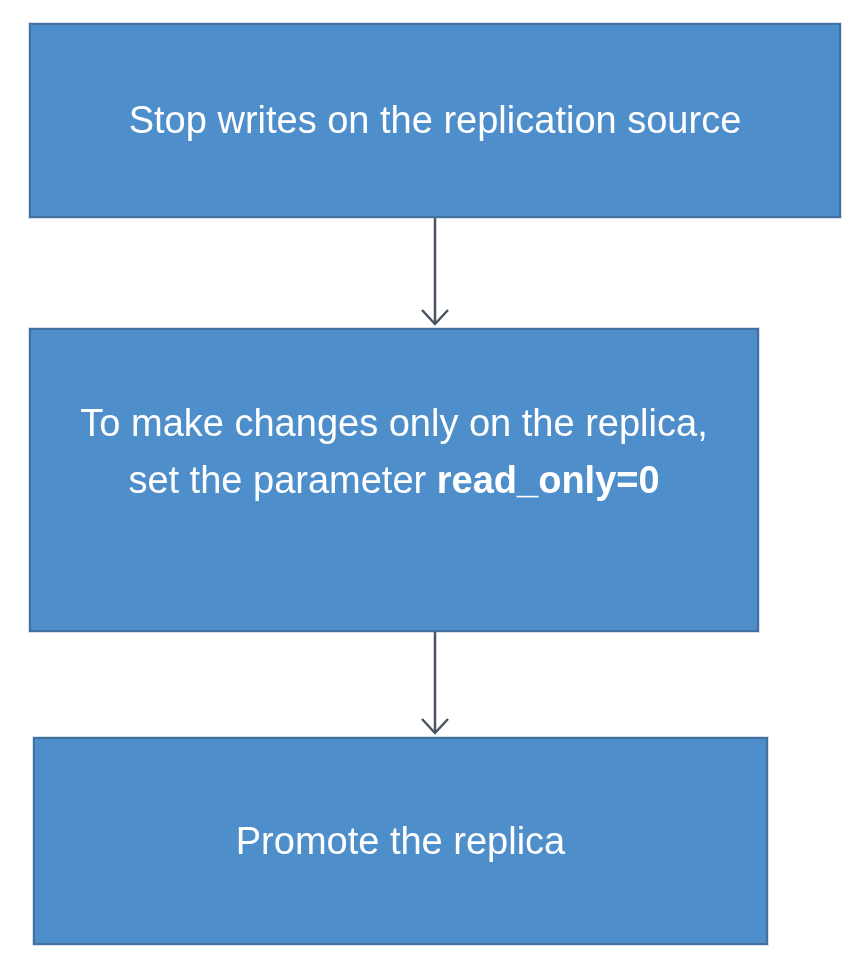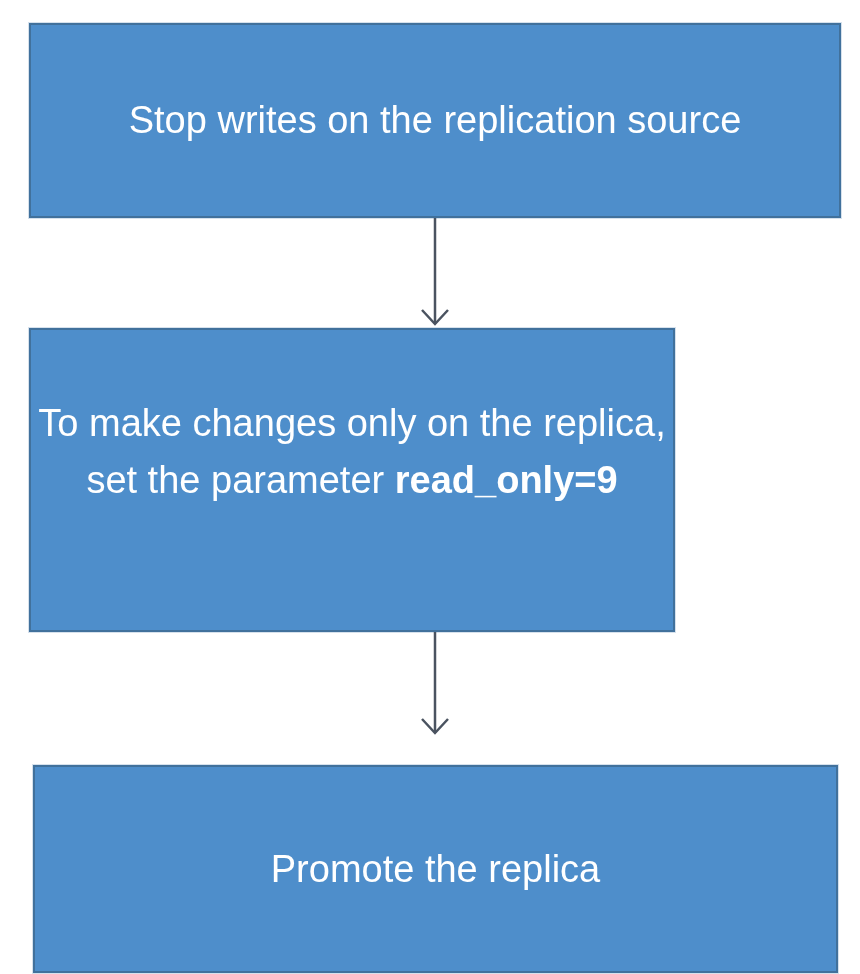--- a/index.html
+++ b/index.html
@@ -29,22 +29,22 @@
     display: flex;
     flex-direction: column;
     align-items: center;
     justify-content: center;
     text-align: center;
     color: var(--text-color);
     font-size: 38px;
     line-height: 1.5;
   }
   .box-1 { left: 29px; top: 23px;  width: 812px; height: 195px; }
-  .box-2 { left: 29px; top: 328px; width: 646px; height: 304px; }
-  .box-3 { left: 33px; top: 737px; width: 805px; height: 208px; margin-top: 28px; }
+  .box-2 { left: 29px; top: 328px; width: 730px; height: 304px; }
+  .box-3 { left: 33px; top: 737px; width: 735px; height: 208px; }
   .line { white-space: nowrap; }
   .line b { font-weight: bold; }
   .line-gap { height: 57px; }
   .arrow {
     position: absolute;
     color: var(--arrow-color);
     display: block;
   }
   .arrow-1 { left: 415px; top: 218px; }
   .arrow-2 { left: 415px; top: 632px; }
@@ -59,21 +59,21 @@
   </div>
 
   <svg class="arrow arrow-1" width="40" height="110" viewBox="0 0 40 110" fill="none" stroke="currentColor" stroke-width="2.5">
     <line x1="20" y1="0" x2="20" y2="106"></line>
     <polyline points="7,92 20,106 33,92"></polyline>
   </svg>
 
   <div class="box box-2">
     <div class="line">To make changes only on the replica,</div>
     <div class="line">
-      <span>set the parameter </span><b>read_only=9</b>
+      <span>set the parameter </span><b>read_only=0</b>
     </div>
     <div class="line-gap"></div>
   </div>
 
   <svg class="arrow arrow-2" width="40" height="105" viewBox="0 0 40 105" fill="none" stroke="currentColor" stroke-width="2.5">
     <line x1="20" y1="0" x2="20" y2="101"></line>
     <polyline points="7,87 20,101 33,87"></polyline>
   </svg>
 
   <div class="box box-3">

